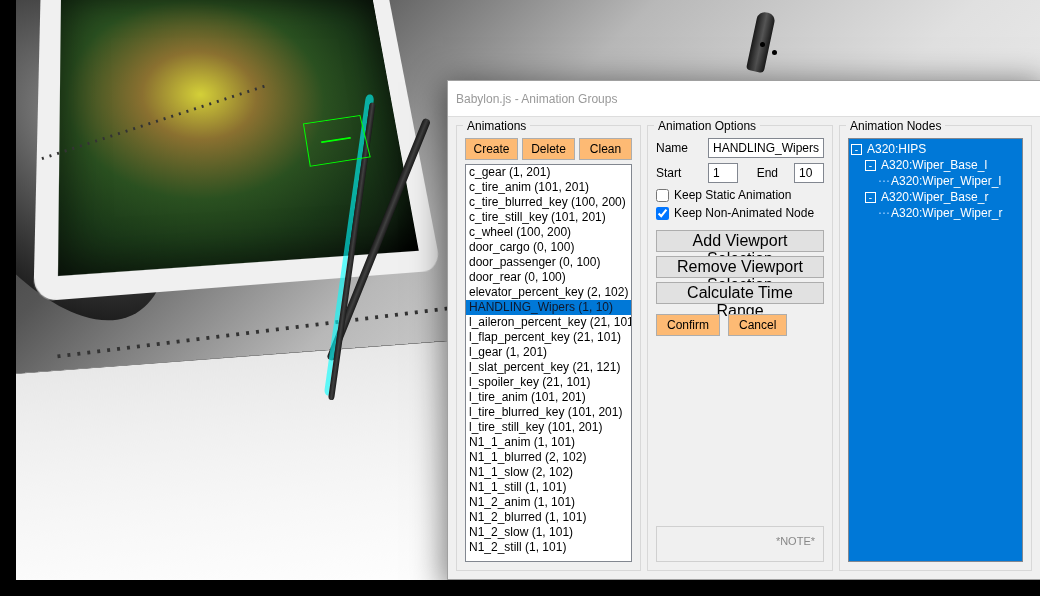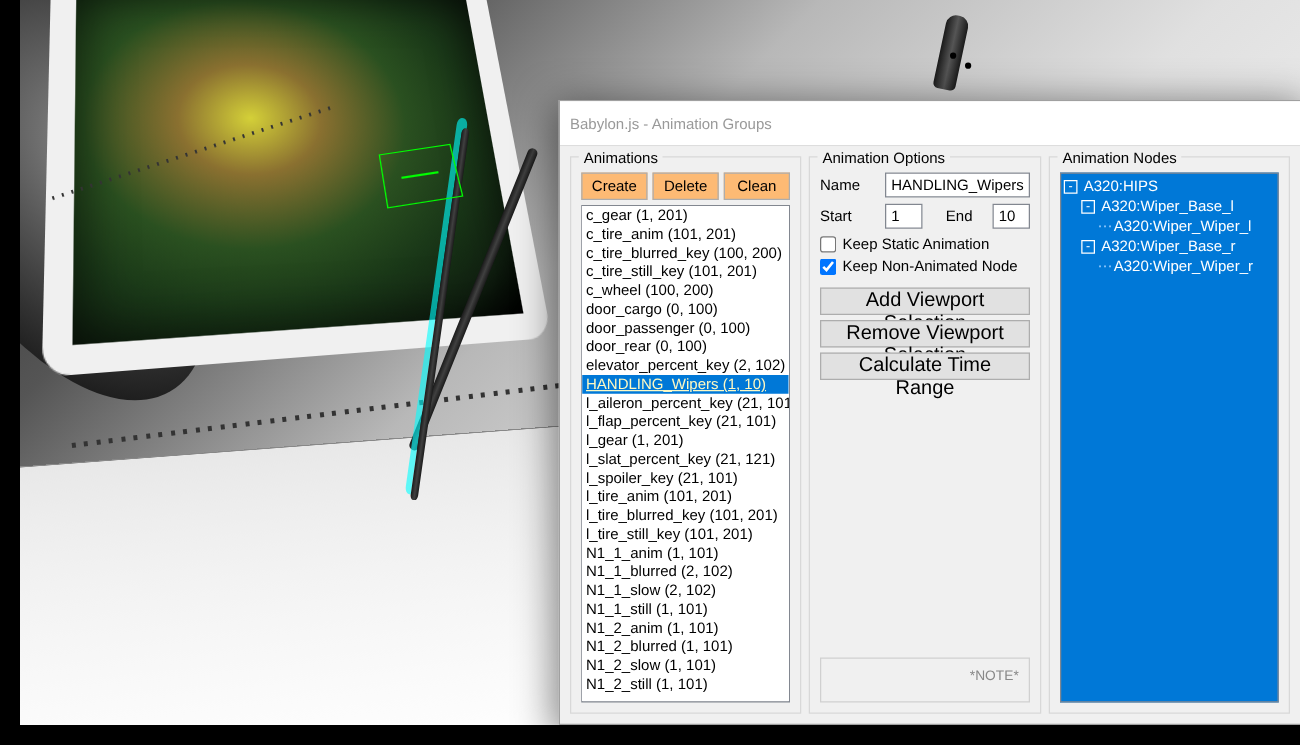--- a/index.html
+++ b/index.html
@@ -217,22 +217,21 @@
     min-height: 0;
   }
   .listbox .item {
     padding: 0px 3px;
     white-space: nowrap;
     line-height: 15px;
     cursor: default;
   }
   .listbox .item.selected {
     background: #0078d7;
-    color: #fef9c3;
-    text-decoration: underline;
+    color: #0f172a;
   }
 
   .formrow { display: flex; align-items: center; margin-bottom: 5px; gap: 16px; }
   .formrow label { min-width: 36px; }
   .formrow input[type=text] {
     flex: 1;
     height: 20px;
     border: 1px solid #828790;
     padding: 0 4px;
     font-family: inherit;
@@ -381,20 +380,24 @@
       </div>
       <div class="check">
         <input type="checkbox" id="cb2" checked="" style="">
         <label for="cb2">Keep Non-Animated Node</label>
       </div>
       <div class="gap"></div>
       <button class="wide-btn">Add Viewport Selection</button>
       <button class="wide-btn">Remove Viewport Selection</button>
       <button class="wide-btn">Calculate Time Range</button>
       <div class="gap"></div>
+      <div class="btnrow2">
+        <button class="btn">Confirm</button>
+        <button class="btn">Cancel</button>
+      </div>
       <div class="note">
         <div style="margin-bottom:6px">*NOTE*</div>
       </div>
     </div>
 
     <div class="panel p3">
       <span class="panel-label">Animation Nodes</span>
       <div class="tree" id="node-tree">
           <div class="tree-item lv1">
             <span class="tree-toggle">-</span>

